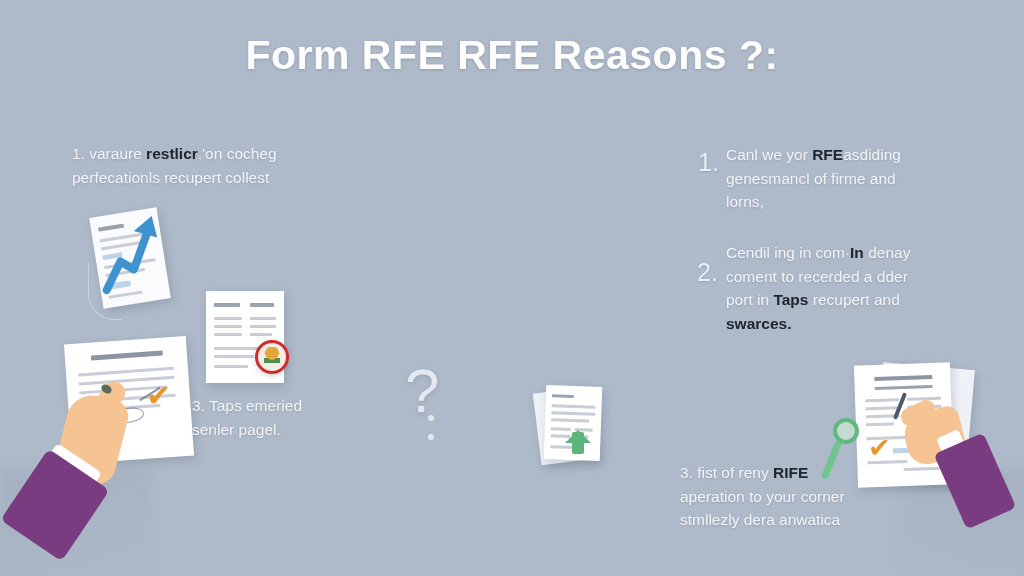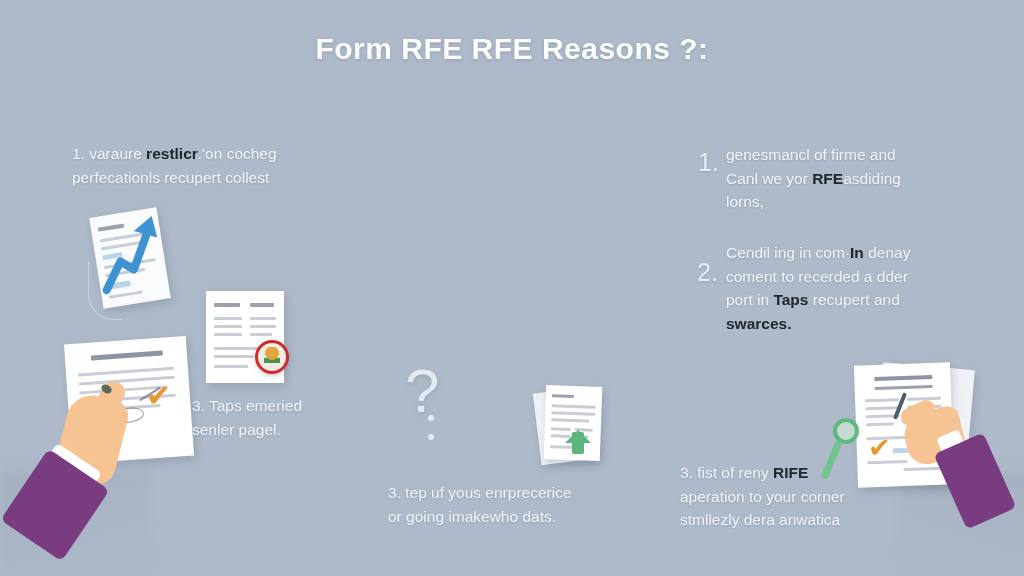--- a/index.html
+++ b/index.html
@@ -14,21 +14,21 @@
     width: 1024px; height: 576px;
     background: #aeb9c9;
     overflow: hidden;
   }
 
   
   #title {
     position: absolute;
     top: 32px; left: 0; width: 1024px;
     text-align: center;
-    font-size: 30px;
+    font-size: 41px;
     font-weight: bold;
     color: #fdfdfd;
     letter-spacing: 0.5px;
     text-shadow: 0 1px 3px rgba(90,105,125,0.35);
   }
 
   
   .txtblock {
     position: absolute;
     color: #f2f4f7;
@@ -372,29 +372,25 @@
   <div class="txtblock" id="tb-left-1">
       <span class="ln">1. varaure <b>restlicr</b>.'on cocheg</span>
       <span class="ln">perfecationls recupert collest</span>
     </div>
 
   <div class="txtblock" id="tb-left-2">
       <span class="ln">3. Taps emeried</span>
       <span class="ln">senler pagel.</span>
     </div>
 
-  <div class="txtblock" id="tb-center-3">
-      <span class="ln">3. tep uf yous enrprecerice</span>
-      <span class="ln">or going imakewho dats.</span>
-    </div>
 
   <div class="numbig" id="num-right-1">1.</div>
   <div class="txtblock" id="tb-right-1">
+      <span class="ln">Canl we yor <b>RFE</b>asdiding</span>
       <span class="ln">genesmancl of firme and</span>
-      <span class="ln">Canl we yor <b>RFE</b>asdiding</span>
       <span class="ln">lorns,</span>
     </div>
 
   <div class="numbig" id="num-right-2">2.</div>
   <div class="txtblock" id="tb-right-2">
       <span class="ln">Cendil ing in com·<b>In</b> denay</span>
       <span class="ln">coment to recerded a dder</span>
       <span class="ln">port in <b>Taps</b> recupert and</span>
       <span class="ln"><b>swarces.</b></span>
     </div>

